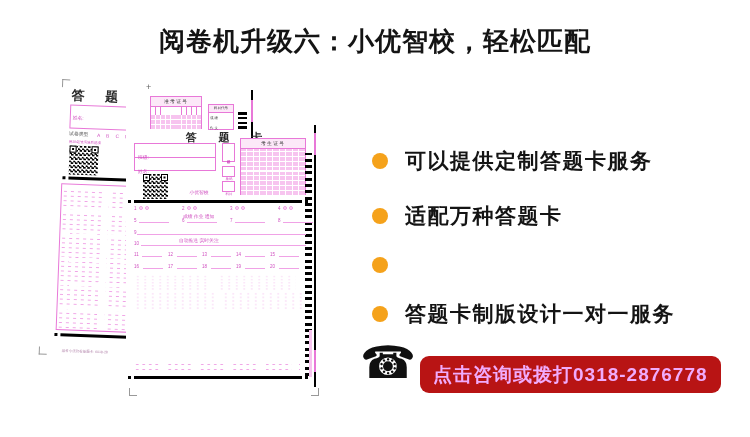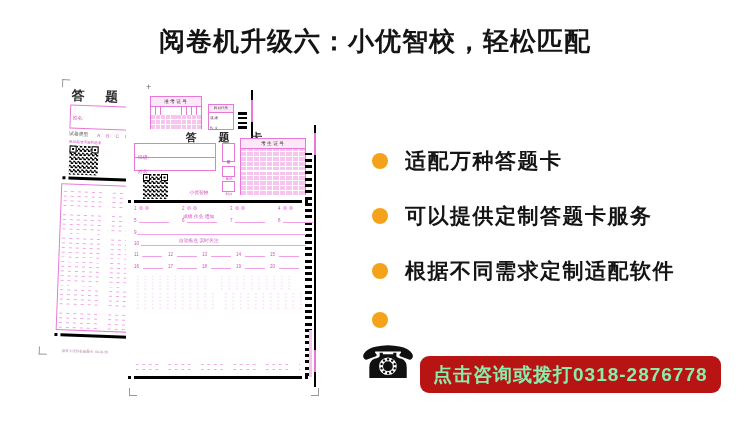--- a/index.html
+++ b/index.html
@@ -13,21 +13,21 @@
 
   
   .features{position:absolute;left:372px;top:147px;display:flex;flex-direction:column;gap:27px;}
   .feature{display:flex;align-items:center;gap:17px;}
   .bullet{width:16px;height:16px;border-radius:50%;background:var(--accent-orange,#f5a21b);flex:0 0 16px;}
   .feature-label{font-size:21px;font-weight:700;letter-spacing:1.5px;white-space:nowrap;}
 
   
   .phone{position:absolute;left:360px;top:340px;font-size:45px;line-height:1;color:#101010;}
   .cta{position:absolute;left:420px;top:356px;height:37px;line-height:37px;padding:0 13px;
-    background:var(--cta-red,#b81414);color:#86efac;font-size:19px;font-weight:700;
+    background:var(--cta-red,#b81414);color:#f0abfc;font-size:19px;font-weight:700;
     border-radius:9px;letter-spacing:1px;white-space:nowrap;cursor:pointer;}
 
   
   .sheet{position:absolute;background:#fff;}
   .sheet-back{left:37px;top:70px;width:196px;height:295px;transform:rotate(2.2deg);z-index:1;}
   .sheet-front{left:126px;top:80px;width:196px;height:322px;z-index:2;}
   .pinkline{border:1px solid var(--pink,#e878d8);box-sizing:border-box;}
   .sheet-title{font-weight:700;color:#2a2a2a;font-family:"DejaVu Serif",serif;white-space:nowrap;}
   .tiny{font-size:6px;display:inline-block;transform:scale(.8);transform-origin:0 50%;white-space:nowrap;}
   .tinyc{font-size:6px;display:inline-block;transform:scale(.8);transform-origin:50% 50%;white-space:nowrap;}
@@ -307,31 +307,31 @@
     <div class="dots blk4" style="left:8px;top:282px;width:166px;height:12px;background-size:auto,6.5px 5px;"></div>
 
     <div class="hbar endcap" style="left:8px;top:296px;width:168px;"></div>
     <div class="corner bl" style="left:3px;top:308px;"></div>
     <div class="corner br" style="right:3px;top:308px;"></div>
   </div>
 
   <div class="features">
     <div class="feature">
       <span class="bullet"></span>
-      <span class="feature-label">适配万种答题卡</span>
+      <span class="feature-label">可以提供定制答题卡服务</span>
     </div>
     <div class="feature">
       <span class="bullet"></span>
-      <span class="feature-label">可以提供定制答题卡服务</span>
+      <span class="feature-label">适配万种答题卡</span>
     </div>
     <div class="feature">
       <span class="bullet"></span>
-      <span class="feature-label">根据不同需求定制适配软件</span>
     </div>
     <div class="feature">
       <span class="bullet"></span>
+      <span class="feature-label">答题卡制版设计一对一服务</span>
     </div>
   </div>
 
   <div class="phone">☎</div>
   <div class="cta">点击咨询或拨打0318-2876778</div>
 
 </div>
 
 </body></html>

